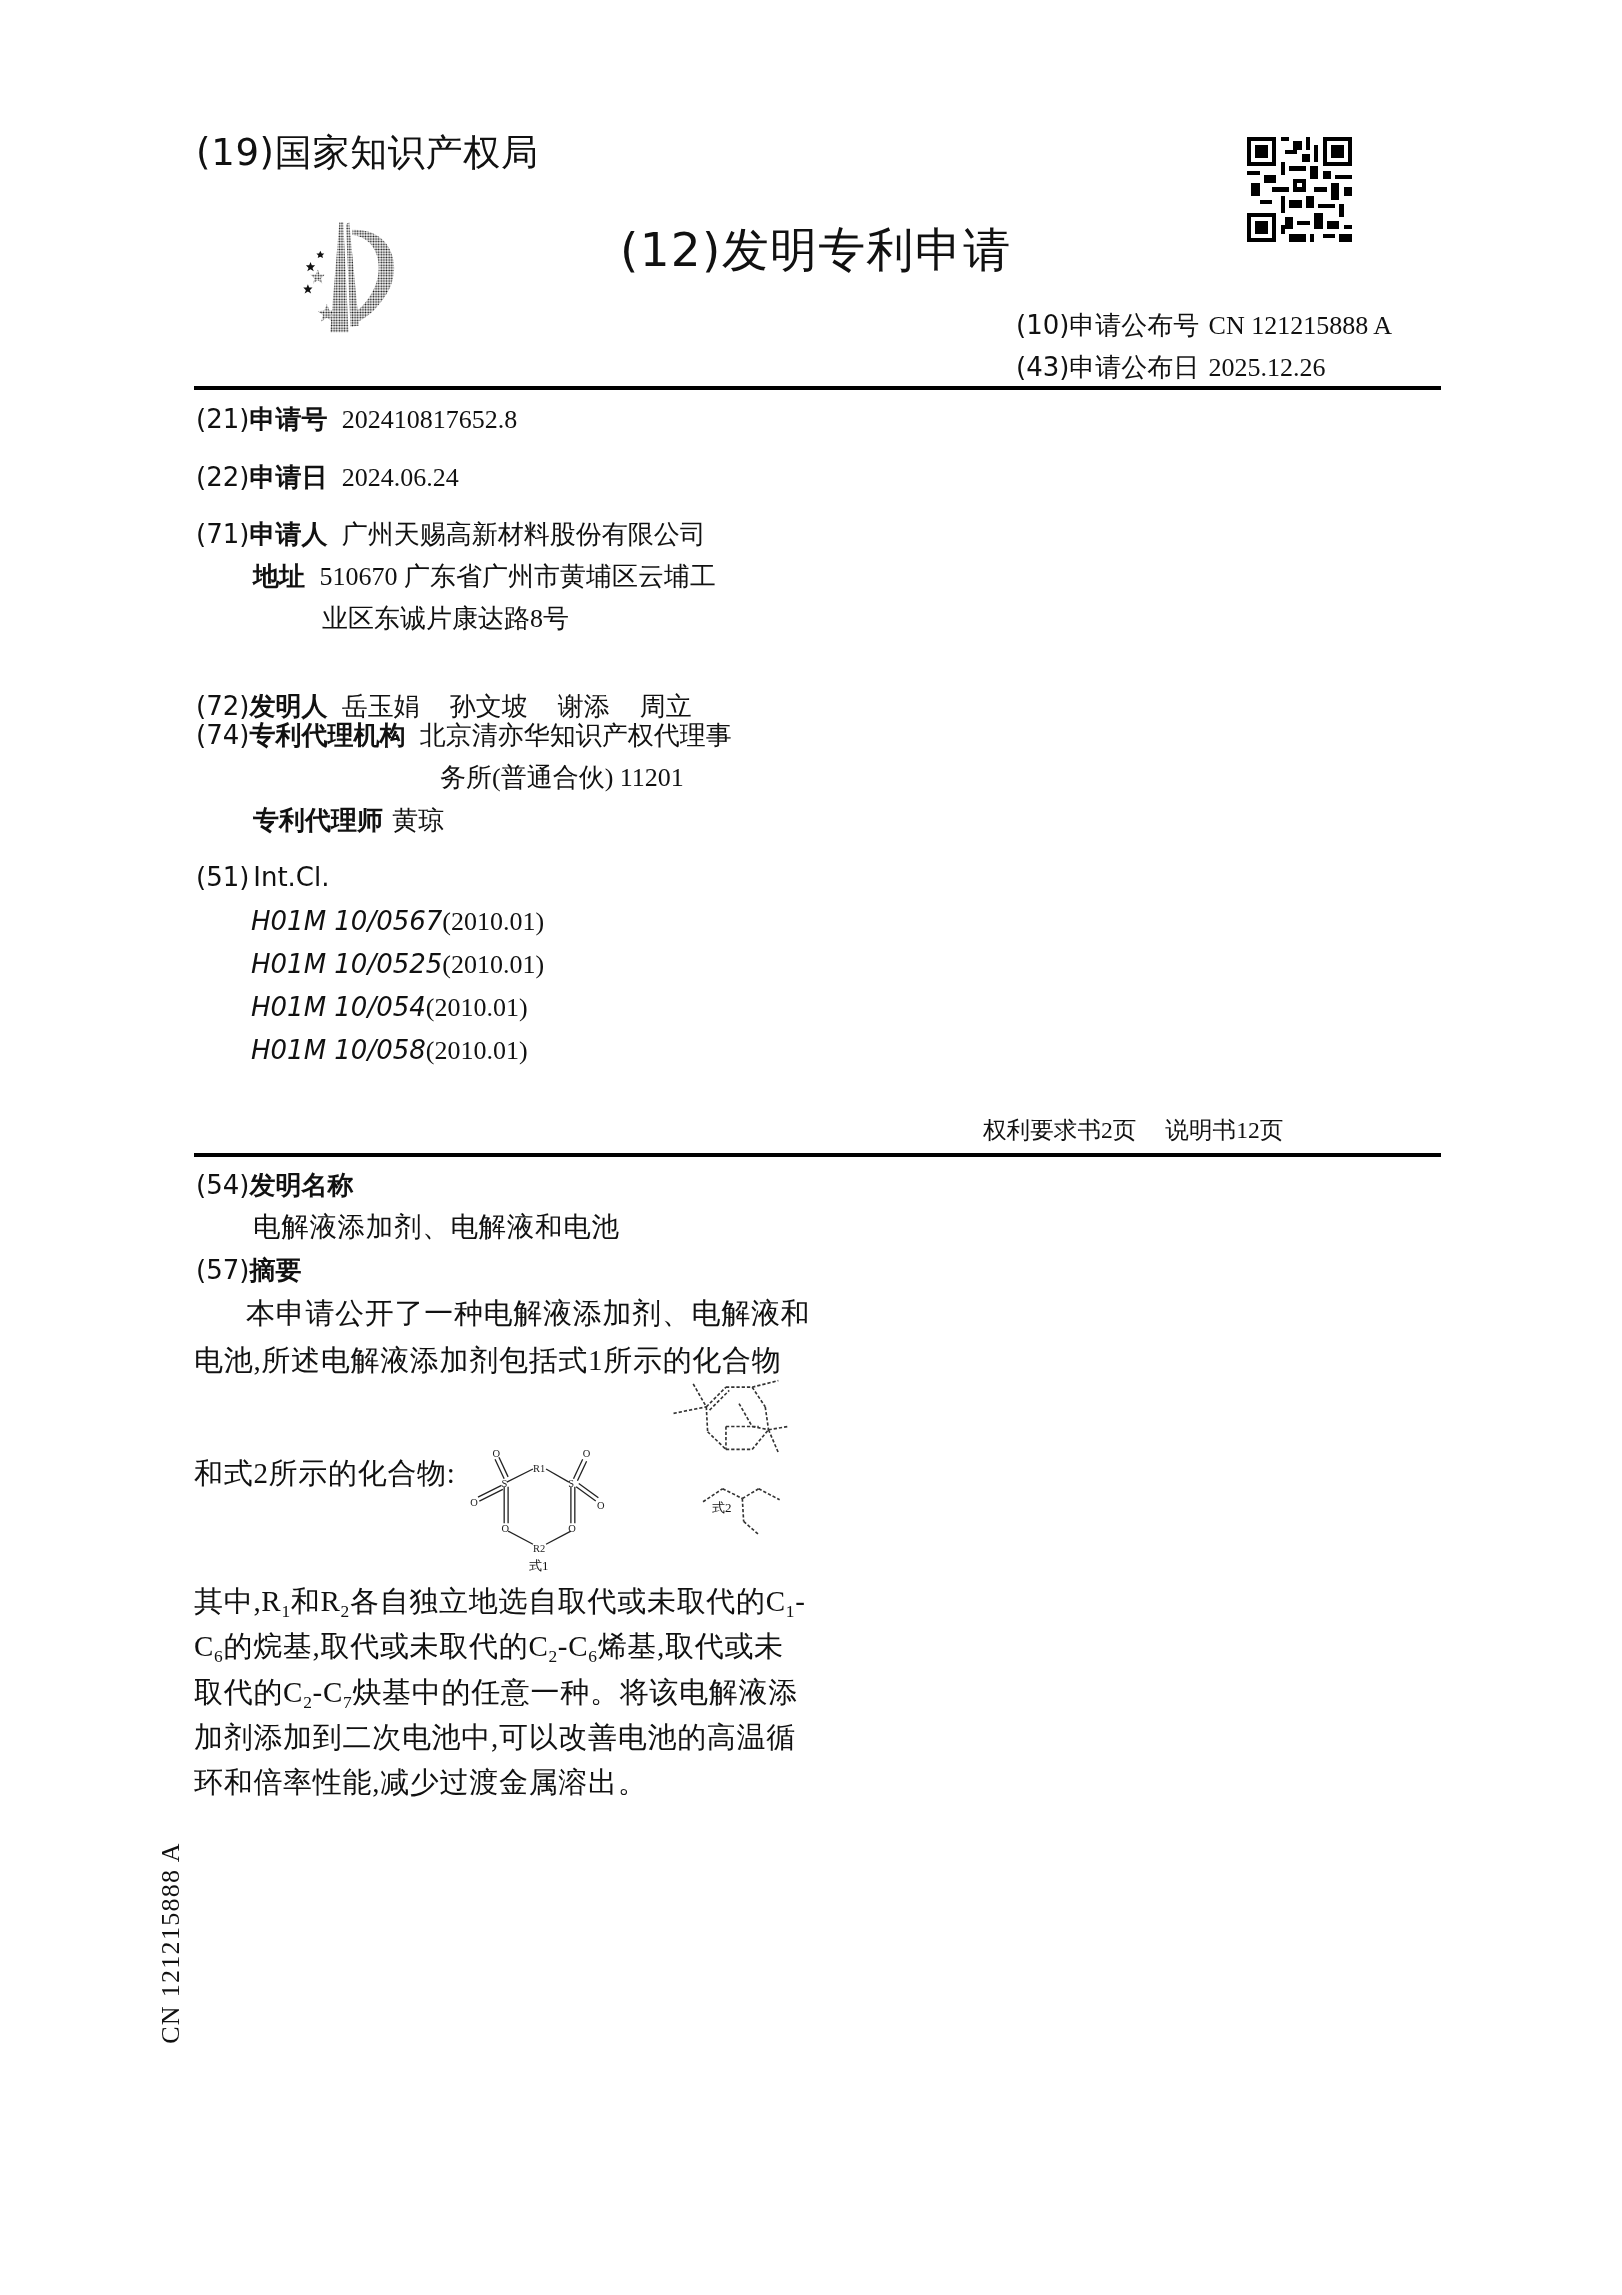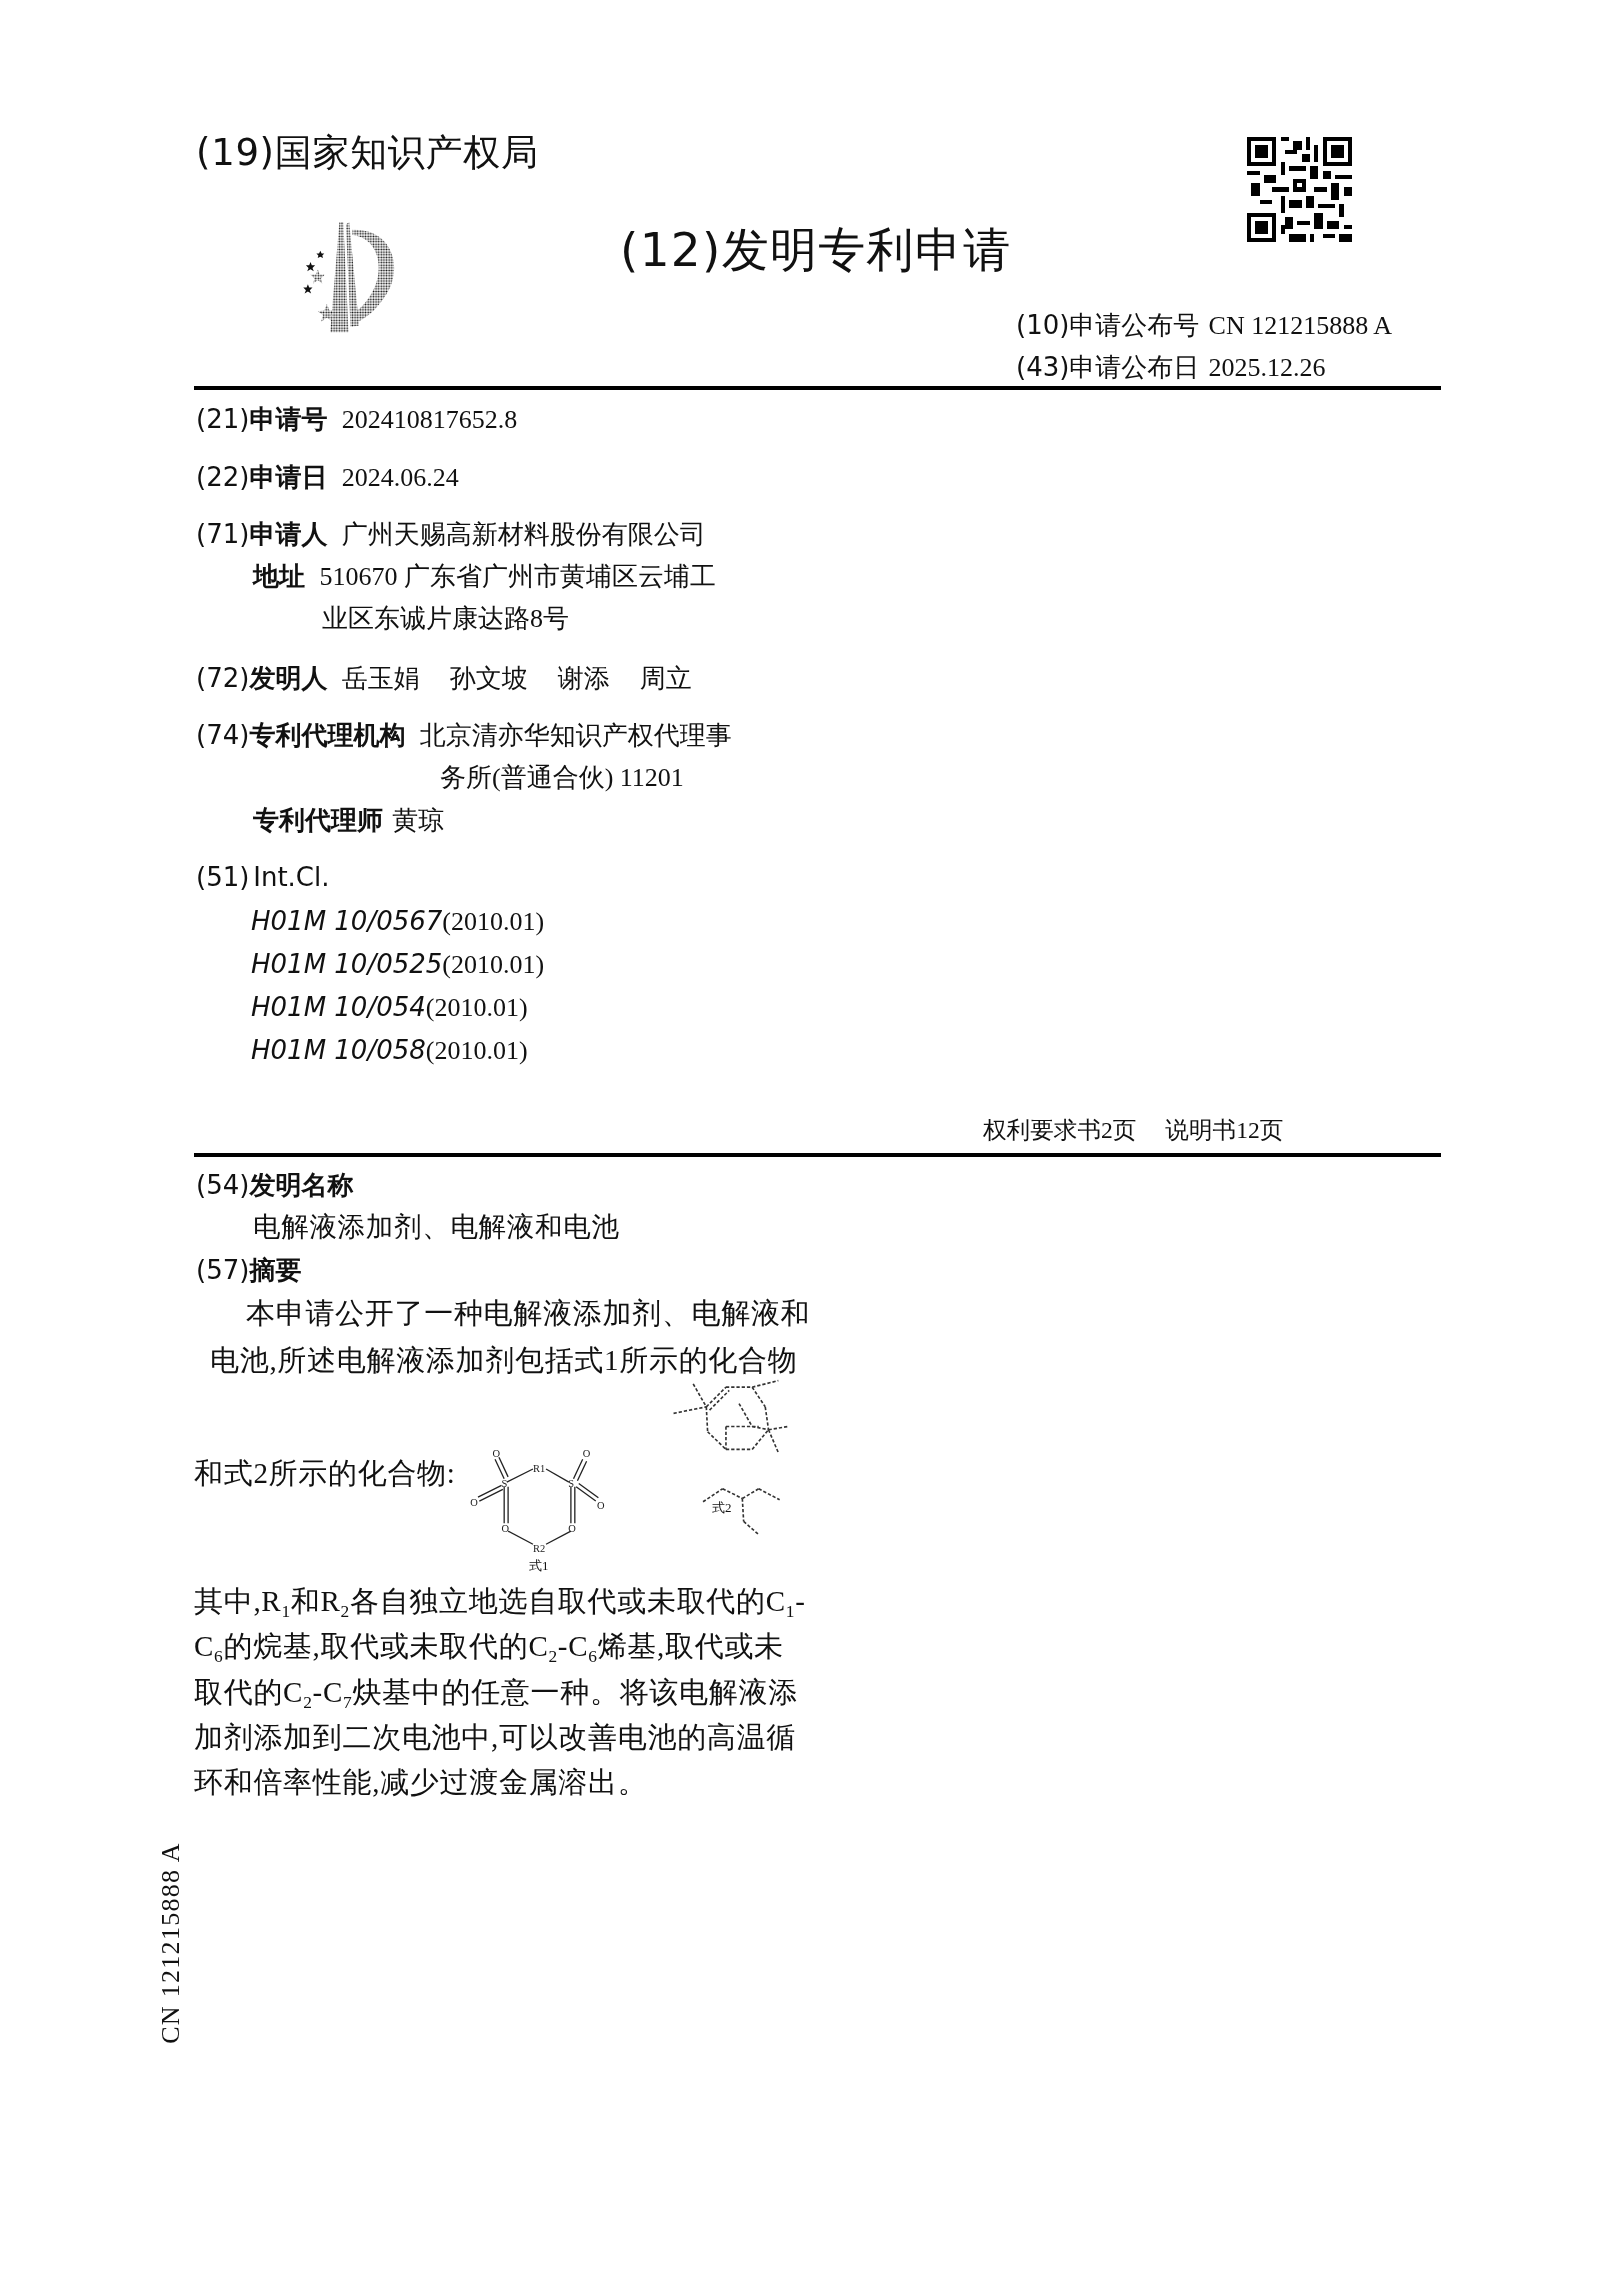--- a/index.html
+++ b/index.html
@@ -135,21 +135,21 @@
 <div class="abs field" style="left:196px; top:517px;">
   <span class="code">(71)</span><span class="lbl">申请人</span><span class="val">广州天赐高新材料股份有限公司</span>
 </div>
 <div class="abs field" style="left:253px; top:559px;">
   <span class="lbl">地址</span><span class="val">510670 广东省广州市黄埔区云埔工</span>
 </div>
 <div class="abs field" style="left:322px; top:601px;">
   <span class="serif">业区东诚片康达路8号</span>
 </div>
 
-<div class="abs field" style="left:196px; top:661px;">
+<div class="abs field" style="left:196px; top:689px;">
   <span class="code">(72)</span><span class="lbl">发明人</span><span class="val">岳玉娟</span><span class="val" style="margin-left:30px">孙文坡</span><span class="val" style="margin-left:30px">谢添</span><span class="val" style="margin-left:30px">周立</span>
 </div>
 
 <div class="abs field" style="left:196px; top:718px;">
   <span class="code">(74)</span><span class="lbl">专利代理机构</span><span class="val">北京清亦华知识产权代理事</span>
 </div>
 <div class="abs field" style="left:440px; top:760px;">
   <span class="serif">务所(普通合伙) 11201</span>
 </div>
 <div class="abs field" style="left:253px; top:803px;">
@@ -181,21 +181,21 @@
 <div class="abs field" style="left:196px; top:1168px;">
   <span class="code">(54)</span><span class="lbl">发明名称</span>
 </div>
 <div class="abs abstract" style="left:253px; top:1209px; font-size:27.5px;">电解液添加剂、电解液和电池</div>
 
 <div class="abs field" style="left:196px; top:1253px;">
   <span class="code">(57)</span><span class="lbl">摘要</span>
 </div>
 
 <div class="abs abstract" style="left:246px; top:1294px;">本申请公开了一种电解液添加剂、电解液和</div>
-<div class="abs abstract" style="left:194px; top:1341px;margin-left:16px;">电池,所述电解液添加剂包括式1所示的化合物</div>
+<div class="abs abstract" style="left:194px; top:1341px;">电池,所述电解液添加剂包括式1所示的化合物</div>
 <div class="abs abstract" style="left:194px; top:1454px;">和式2所示的化合物:</div>
 
 <svg class="abs" style="left:461px; top:1446px; width:157px; height:118px;" viewBox="0 0 240 180">
   <g stroke="#222" stroke-width="2" fill="none">
     <line x1="70" y1="55" x2="110" y2="35"></line>
       <line x1="130" y1="35" x2="165" y2="55"></line>
     <line x1="66" y1="62" x2="66" y2="118"></line>
       <line x1="72" y1="62" x2="72" y2="118"></line>
     <line x1="168" y1="62" x2="168" y2="118"></line>
       <line x1="174" y1="62" x2="174" y2="118"></line>

